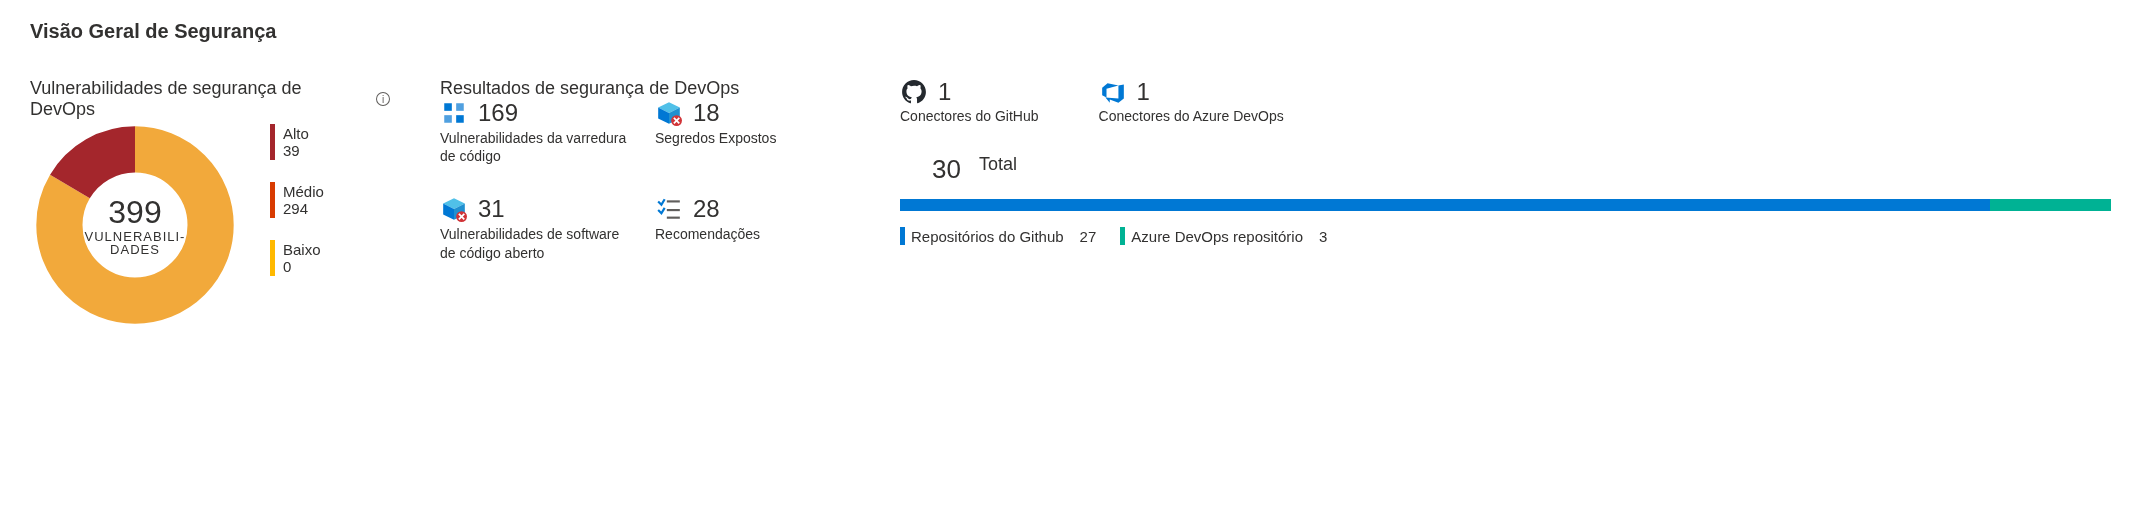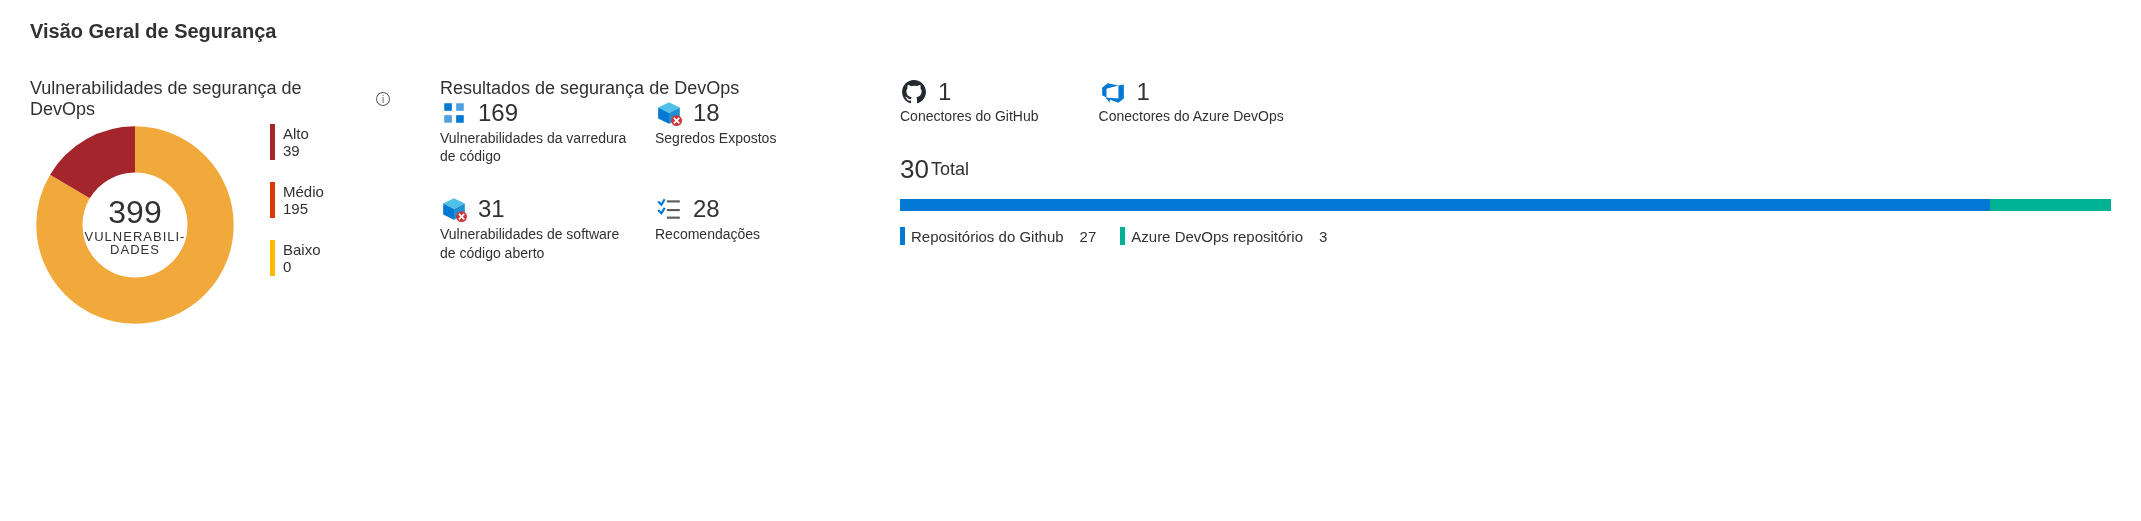--- a/index.html
+++ b/index.html
@@ -168,23 +168,24 @@
     .connector-number {
       font-size: 24px;
       color: #323130;
     }
     .connector-label {
       font-size: 14px;
       color: #323130;
     }
     .total-line {
       display: flex;
-      align-items: center;
-      gap: 2px;
+      align-items: flex-start;
+      gap: 18px;
       margin-bottom: 14px;
+      margin-left: 32px;
     }
     .total-number {
       font-size: 26px;
       color: #323130;
     }
     .total-label {
       font-size: 18px;
       color: #323130;
     }
     .bar-chart {
@@ -244,21 +245,21 @@
           <div class="legend-bar" style="background:#a4262c"></div>
           <div class="legend-text">
             <span class="legend-name">Alto</span>
             <span class="legend-value">39</span>
           </div>
         </div>
         <div class="legend-item">
           <div class="legend-bar" style="background:#d83b01"></div>
           <div class="legend-text">
             <span class="legend-name">Médio</span>
-            <span class="legend-value">195</span>
+            <span class="legend-value">294</span>
           </div>
         </div>
         <div class="legend-item">
           <div class="legend-bar" style="background:#ffb900"></div>
           <div class="legend-text">
             <span class="legend-name">Baixo</span>
             <span class="legend-value">0</span>
           </div>
         </div>
       </div>

